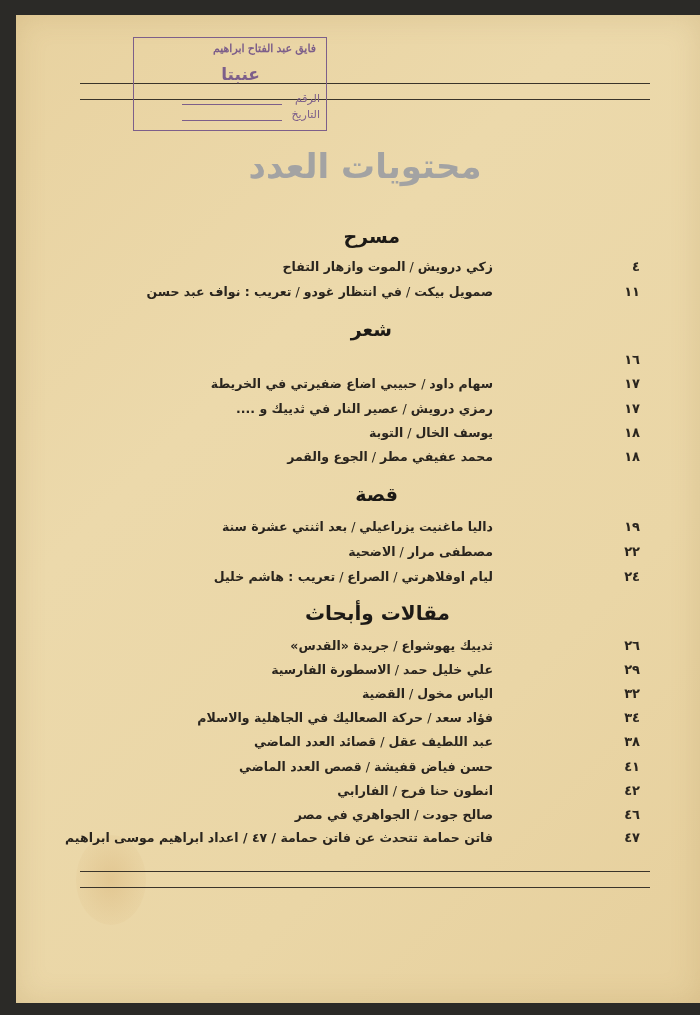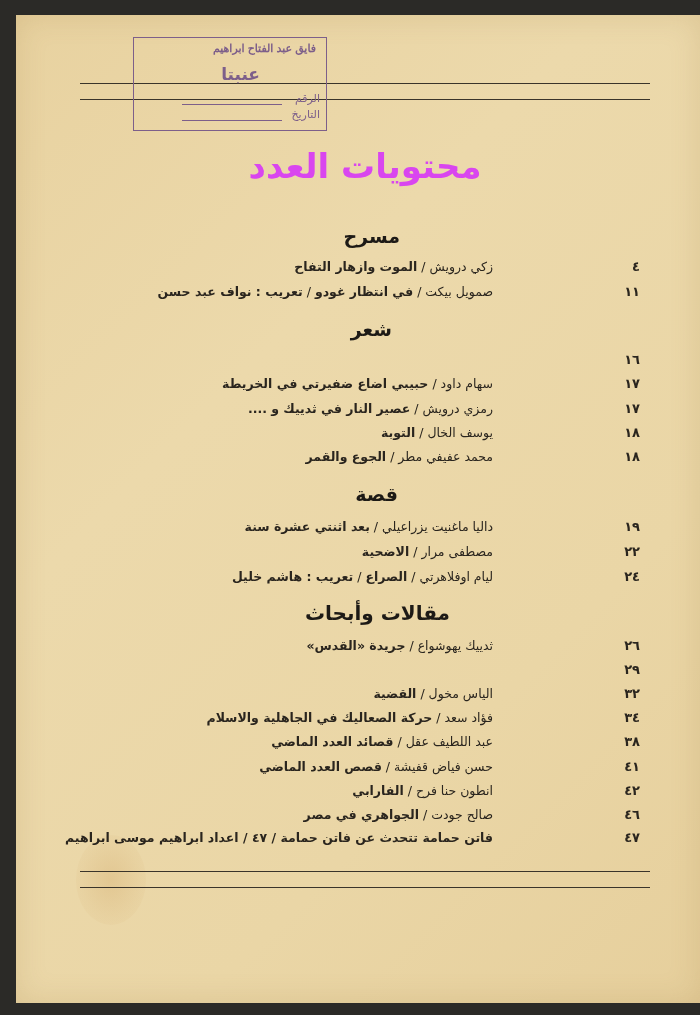--- a/index.html
+++ b/index.html
@@ -40,38 +40,38 @@
     }
     .stamp-field {
       position: absolute; right: 6px; font-size: 11px;
     }
     .stamp-line {
       position: absolute; right: 44px; width: 100px; border-top: 1px solid #7d5f8a;
     }
     .title {
       position: absolute; left: 210px; width: 310px; top: 146px;
       text-align: center; direction: rtl;
-      font-size: 34px; font-weight: bold; color: #d946ef;
+      font-size: 34px; font-weight: bold; color: #a3a3a3;
       letter-spacing: 2px;
       font-family: "DejaVu Sans", sans-serif;
     }
     .section-head {
       position: absolute; direction: rtl; text-align: right;
       font-size: 19px; font-weight: bold; color: #1d1a16;
     }
     .row { position: absolute; left: 100px; width: 540px; height: 20px; }
     .row .num {
       position: absolute; right: 0; width: 40px; text-align: right;
       font-size: 13px; font-weight: bold; color: #2a251e; direction: rtl;
     }
     .row .entry {
       position: absolute; right: 147px; direction: rtl; text-align: right;
       white-space: nowrap; font-size: 12.5px; color: #2a251e;
     }
-    .entry .author { font-weight: normal; }
+    .entry .author { font-weight: bold; }
     .entry .sep { font-weight: normal; padding: 0 4px; }
     .entry .work { font-weight: bold; margin-top: 16px; }
     .entry .trans { font-weight: bold; }
   </style>
 </head>
 <body>
 
 <div class="paper">
   <div class="stain"></div>
 </div>
@@ -159,20 +159,23 @@
 <div class="section-head" style="right:250px; top:601px; font-size:20px;">مقالات وأبحاث</div>
 
 <div class="row" style="top:638px;">
   <span class="num">٢٦</span>
   <span class="entry">
     <span class="author">ثدييك يهوشواع</span><span class="sep">/</span><span class="work">جريدة «القدس»</span>
   </span>
 </div>
 <div class="row" style="top:662px;">
   <span class="num">٢٩</span>
+  <span class="entry">
+    <span class="author">علي خليل حمد</span><span class="sep">/</span><span class="work">الاسطورة الفارسية</span>
+  </span>
 </div>
 <div class="row" style="top:686px;">
   <span class="num">٣٢</span>
   <span class="entry">
     <span class="author">الياس مخول</span><span class="sep">/</span><span class="work">القضية</span>
   </span>
 </div>
 <div class="row" style="top:710px;">
   <span class="num">٣٤</span>
   <span class="entry">

